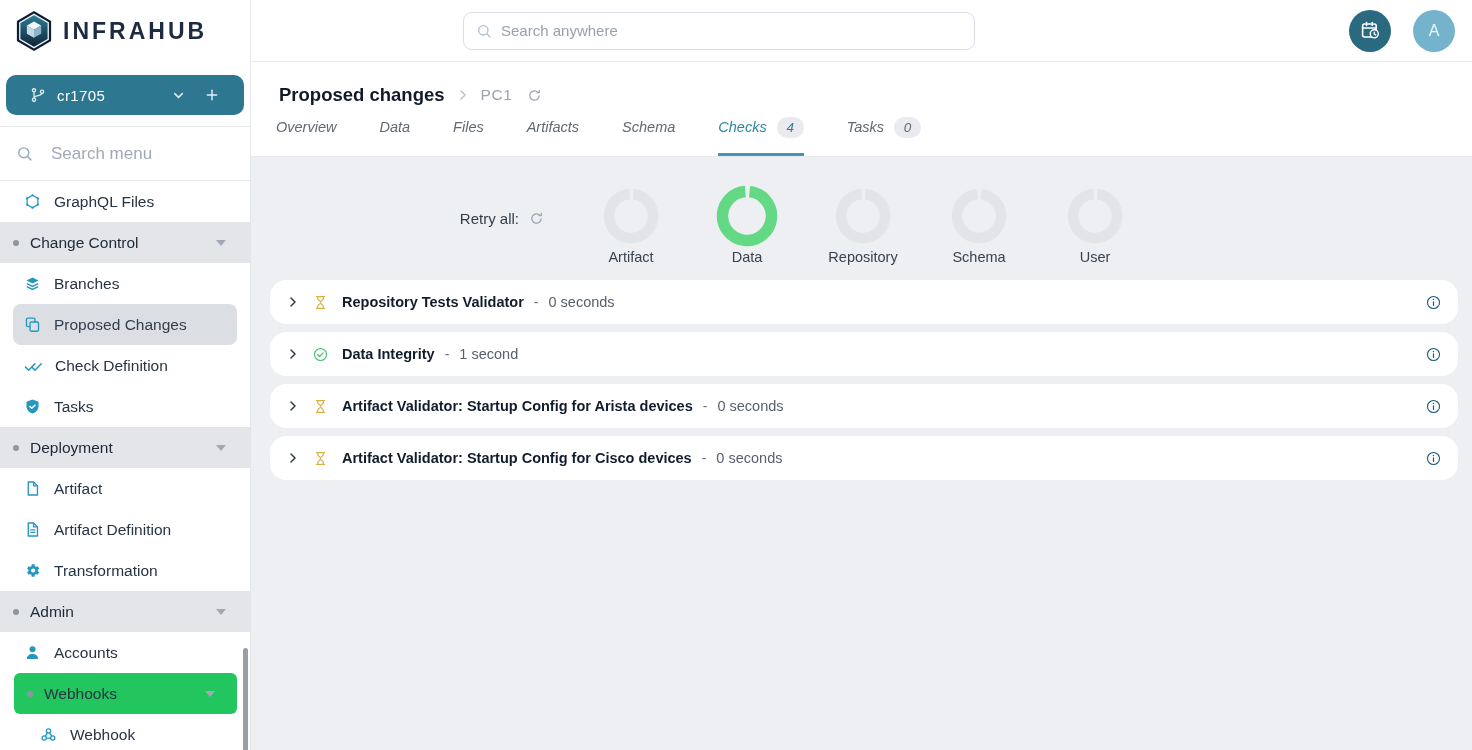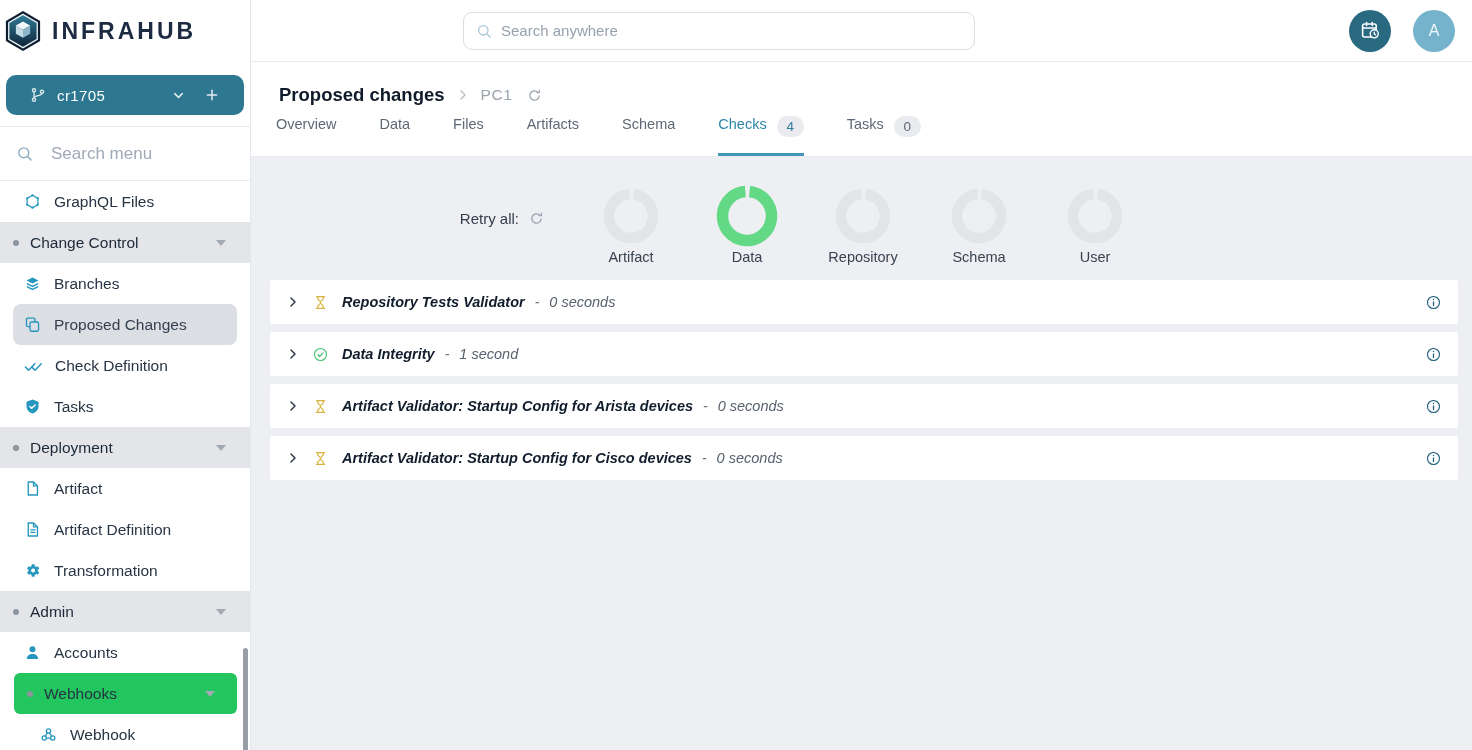--- a/index.html
+++ b/index.html
@@ -3,21 +3,21 @@
 <meta charset="utf-8">
 <style>
   * { box-sizing: border-box; margin: 0; padding: 0; }
   html,body { width:1472px; height:750px; overflow:hidden; background:#fff;
     font-family:"Liberation Sans", sans-serif; }
   .app { display:flex; width:1472px; height:750px; }
 
   
   .sidebar { width:251px; flex:none; background:#fff; border-right:1px solid #e4e7ea;
     position:relative; overflow:hidden; }
-  .logo-row { height:62px; display:flex; align-items:center; padding-left:4px; gap:10px; }
+  .logo-row { height:62px; display:flex; align-items:center; padding-left:15px; gap:10px; }
   .brand-name { font-size:23px; font-weight:800; letter-spacing:3px; color:#1c2b41; }
   .branch-btn { margin:13px 6px 11px 6px; height:40px; background:#2e7790; border-radius:10px;
     display:flex; align-items:center; padding:0 24px; color:#fff; cursor:pointer; }
   .branch-btn .blabel { flex:1; margin-left:11px; font-size:15px; letter-spacing:.4px; }
   .divider { height:1px; background:#e8eaee; }
   .menu-search { height:53px; display:flex; align-items:center; padding:0 16px; gap:18px; }
   .menu-search input { border:none; outline:none; background:transparent; font-size:17px;
     color:#3a4655; width:100%; font-family:"Liberation Sans",sans-serif; }
   .menu-search input::placeholder { color:#a0aab6; }
   .nav-item { height:41px; display:flex; align-items:center; padding-left:24px; gap:13px;
@@ -49,41 +49,41 @@
   .circle-btn { width:42px; height:42px; border-radius:50%; background:#2a6a80; display:flex;
     align-items:center; justify-content:center; cursor:pointer; }
   .avatar { width:42px; height:42px; border-radius:50%; background:#75b3cd; color:#eff6fa;
     display:flex; align-items:center; justify-content:center; font-size:16px; cursor:pointer; }
 
   .page-head { padding:21px 0 0 28px; display:flex; align-items:center; gap:11px; height:45px; }
   .page-title { font-size:18.5px; font-weight:bold; color:#101b2a; }
   .crumb-current { font-size:15.5px; color:#9aa3ae; letter-spacing:.6px; }
   .tabs { display:flex; gap:43px; padding-left:25px; margin-top:9px; height:41px;
     border-bottom:1px solid #e8eaee; }
-  .tab { display:flex; align-items:flex-start; gap:10px; font-size:14.5px; color:#5f6975;
-    border-bottom:3px solid transparent; cursor:pointer; padding-bottom:15px; }
+  .tab { display:flex; align-items:center; gap:10px; font-size:14.5px; color:#5f6975;
+    border-bottom:3px solid transparent; cursor:pointer; padding-bottom:15px;font-style:italic; }
   .tab.active { color:#2e87a7; border-bottom-color:#4496b3; }
   .badge { background:#e9ebef; border-radius:11px; height:21px; min-width:27px; padding:0 9px;
     display:flex; align-items:center; justify-content:center; font-size:13.5px; color:#5f6975; }
   .tab.active .badge { color:#35799d; }
 
   .content { flex:1; background:#edeff2; padding-top:31px; overflow:hidden; }
   .retry-row { display:flex; align-items:flex-start; }
   .retry-block { width:322px; flex:none; display:flex; align-items:center; justify-content:flex-end;
     gap:10px; padding-right:29px; margin-top:22px; }
   .retry-label { font-size:15px; color:#333e4b; }
   .rings { display:flex; }
   .ring-col { width:116px; display:flex; flex-direction:column; align-items:center; }
   .ring-label { margin-top:5px; font-size:14.5px; color:#39434f; }
   .ring-col.success svg.ring { margin-top:-3px; }
   .ring-col.success .ring-label { margin-top:2px; }
 
   .cards { margin:15px 14px 0 19px; }
-  .card { height:44px; background:#fff; border-radius:2px; display:flex; align-items:center;
-    padding:0 17px 0 16px; margin-bottom:8px; cursor:pointer;font-style:italic; }
+  .card { height:44px; background:#fff; border-radius:16px; display:flex; align-items:center;
+    padding:0 17px 0 16px; margin-bottom:8px; cursor:pointer; }
   .card .row-icon { margin-left:13px; display:flex; }
   .card .title { margin-left:14px; font-weight:bold; font-size:14.5px; color:#111d2c; }
   .card .dash { margin-left:10px; font-size:14px; color:#6a7482; }
   .card .duration { margin-left:10px; font-size:14.5px; color:#57616e; }
   .card .info-btn { margin-left:auto; display:flex; }
   svg { flex:none; }
 </style>
 </head>
 <body>
 

